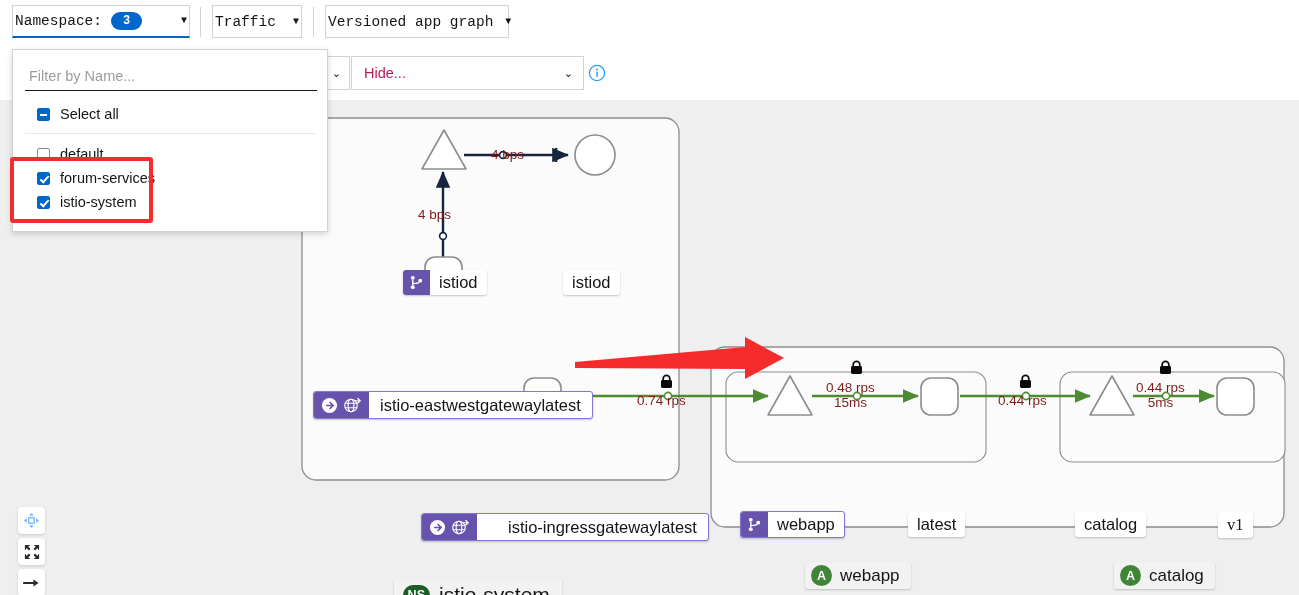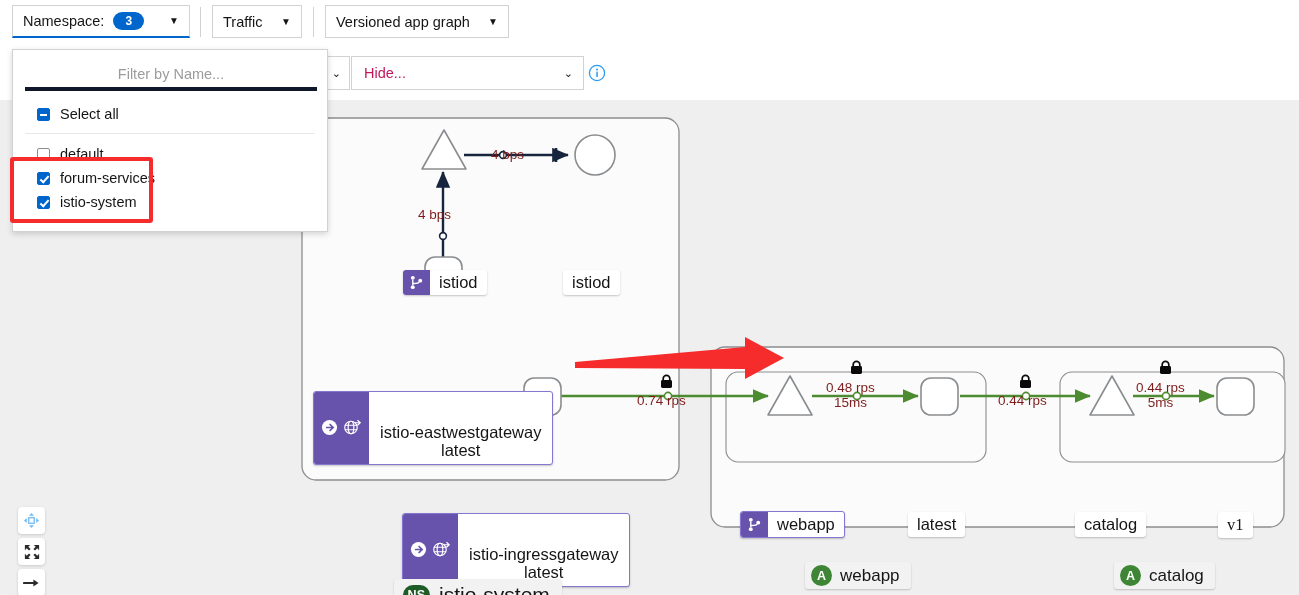--- a/index.html
+++ b/index.html
@@ -9,21 +9,21 @@
     font-family:"Liberation Sans","DejaVu Sans",sans-serif;
     font-size:14px;color:#151515;
   }
 
   
   #toolbar{position:absolute;left:0;top:0;width:1299px;height:100px;background:#fff;z-index:30;}
 
   .tb-select{
     position:absolute;background:#fff;border:1px solid #d2d2d2;
     box-sizing:border-box;display:flex;align-items:center;
-    padding:0 10px;height:33px;cursor:pointer;
+    padding:0 2px;height:33px;cursor:pointer;font-family:Liberation Mono, monospace;
   }
   .tb-select .lbl{white-space:nowrap;font-size:14.5px;color:#151515;}
   .tb-select .caret{margin-left:auto;padding-left:12px;font-size:10px;color:#151515;line-height:1;}
 
   #ns-select{left:12px;top:5px;width:178px;border-bottom:2px solid #0066cc;}
   #ns-badge{
     display:inline-block;background:#0066cc;color:#fff;border-radius:11px;
     font-size:12px;font-weight:bold;padding:2px 12px;margin-left:9px;line-height:14px;
   }
   #traffic-select{left:212px;top:5px;width:90px;}
@@ -48,22 +48,22 @@
   #info-icon{position:absolute;left:588px;top:64px;width:18px;height:18px;cursor:pointer;}
 
   
   #ns-panel{
     position:absolute;left:12px;top:49px;width:316px;height:183px;
     background:#fff;border:1px solid #d2d2d2;box-shadow:0 2px 6px rgba(0,0,0,.16);
     z-index:40;box-sizing:border-box;
   }
   #ns-filter{
     margin:11px 12px 0 12px;width:292px;height:30px;box-sizing:border-box;
-    border:none;border-bottom:4px solid #0f172a;background:#fff;
-    font-family:inherit;font-size:14.5px;color:#4c1d95;padding:0 4px;outline:none;text-align:center;
+    border:none;border-bottom:1px solid #0f172a;background:#fff;
+    font-family:inherit;font-size:14.5px;color:#4c1d95;padding:0 4px;outline:none;
   }
   #ns-filter::placeholder{color:#9c9c9c;}
   .ns-row{display:flex;align-items:center;height:24px;padding-left:24px;cursor:pointer;}
   .ns-row .lbl{font-size:14.5px;color:#151515;margin-left:10px;}
   #select-all-row{margin-top:11px;}
   .hr{margin:7px 12px 0 12px;height:1px;background:#e8e8e8;}
 
   .cb{width:13px;height:13px;box-sizing:border-box;border:1px solid #8a8d90;background:#fff;
       border-radius:2px;position:relative;flex:none;}
   .cb.checked{background:#0066cc;border-color:#0066cc;}
@@ -90,21 +90,21 @@
     box-shadow:0 1px 2px rgba(0,0,0,.22);
     font-size:16.5px;color:#151515;white-space:nowrap;
     display:flex;align-items:stretch;overflow:hidden;
   }
   .chip .txt{padding:3px 9px;display:flex;align-items:center;justify-content:center;}
   .chip.bordered{border:1px solid #8476d1;}
   .chip .badge{
     background:#6753ac;color:#fff;display:flex;align-items:center;
     justify-content:center;gap:5px;padding:0 7px;
   }
-  .chip.two-line .txt{flex-direction:column;line-height:1.12;padding:4px 11px;margin-top:27px;}
+  .chip.two-line .txt{flex-direction:row;line-height:1.12;padding:4px 11px;}
 
   .ns-chip{
     position:absolute;background:#f2f2f2;border-radius:3px;
     box-shadow:0 1px 2px rgba(0,0,0,.20);
     display:flex;align-items:center;gap:9px;padding:4px 12px 4px 9px;
     font-size:21px;color:#151515;white-space:nowrap;
   }
   .ns-dot{
     width:27px;height:20px;border-radius:10px;background:#1e5c26;color:#fff;
     font-size:12.5px;font-weight:bold;display:flex;align-items:center;justify-content:center;
@@ -236,21 +236,21 @@
           <path d="M1.9 6.6 h13 M1.9 11.4 h13"></path>
           <path d="M12.5 4 h5.6 M15.6 1.6 L18.2 4 L15.6 6.4" stroke-linecap="round"></path>
         </svg>
     </span>
     <span class="txt">
       <span>istio-eastwestgateway</span>
       <span>latest</span>
     </span>
   </div>
 
-  <div class="chip bordered two-line" style="left:402px;top:420px;">
+  <div class="chip bordered two-line" style="left:421px;top:420px;gap:20px;">
     <span class="badge">
       <svg width="17" height="17" viewBox="0 0 18 18" fill="#fff">
           <circle cx="9" cy="9" r="8"></circle>
           <path d="M6 9 h6 M9.6 5.8 L12.8 9 L9.6 12.2" stroke="#6753ac" stroke-width="1.8" fill="none" stroke-linecap="round"></path>
         </svg>
       <svg width="19" height="17" viewBox="0 0 20 18" fill="none" stroke="#fff" stroke-width="1.25">
           <circle cx="8.4" cy="9" r="6.6"></circle>
           <ellipse cx="8.4" cy="9" rx="3" ry="6.6"></ellipse>
           <path d="M1.9 6.6 h13 M1.9 11.4 h13"></path>
           <path d="M12.5 4 h5.6 M15.6 1.6 L18.2 4 L15.6 6.4" stroke-linecap="round"></path>

